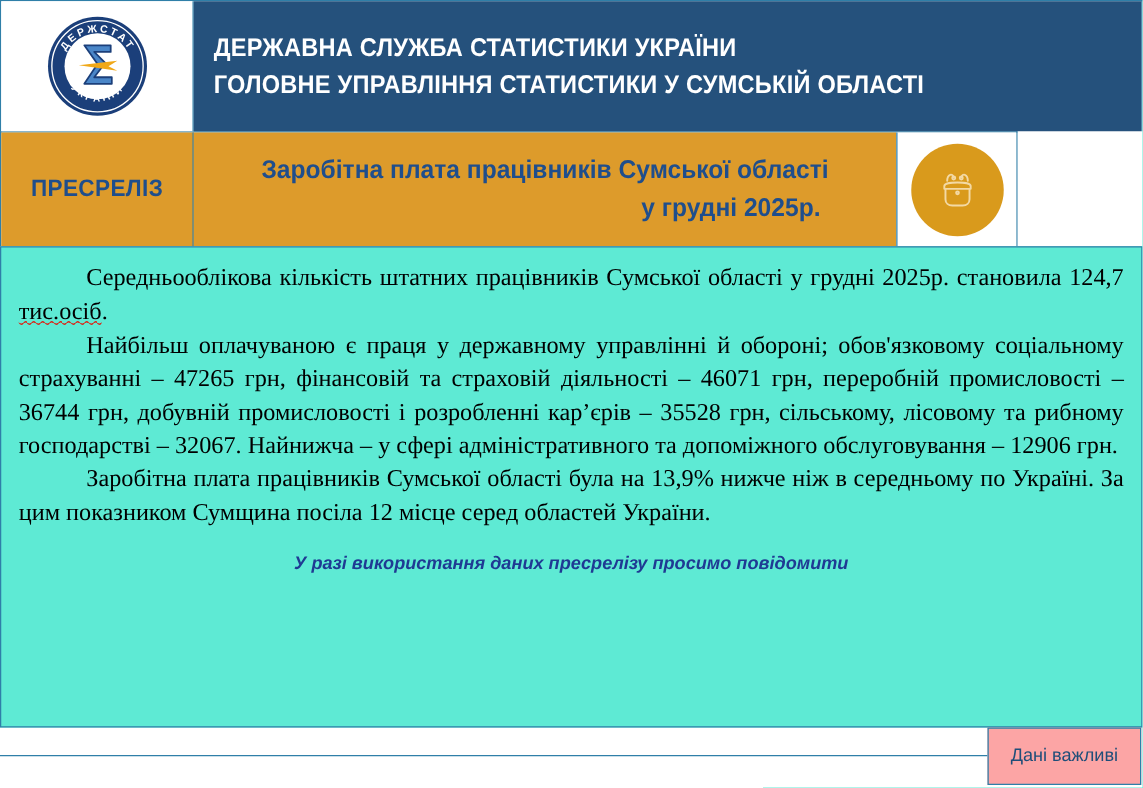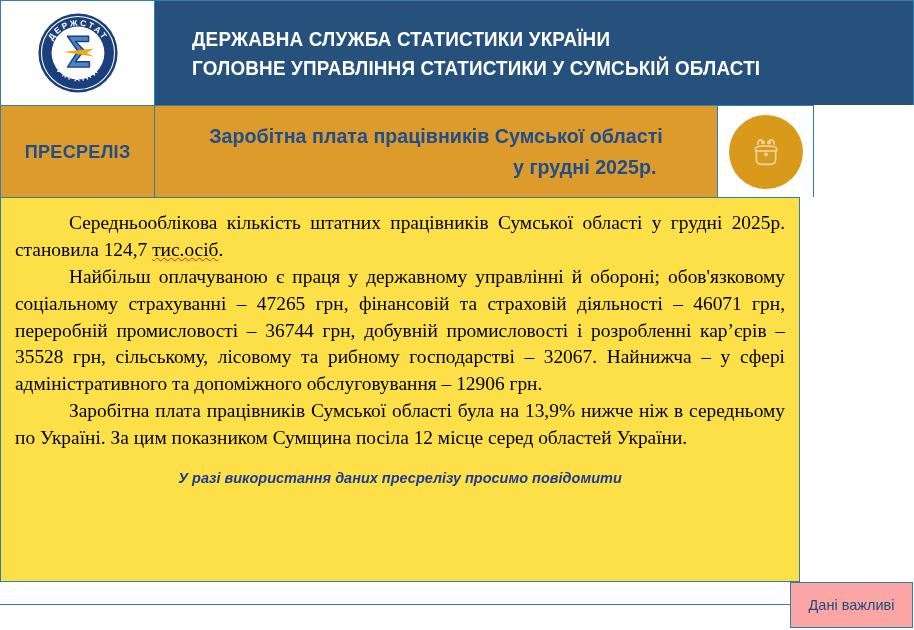--- a/index.html
+++ b/index.html
@@ -43,21 +43,21 @@
     width: 88px;
     height: 88px;
     position: relative;
   }
   .header-title-cell {
     flex: 1 1 auto;
     background: #25517c;
     display: flex;
     flex-direction: column;
     justify-content: center;
-    padding-left: 37px;
+    padding-left: 16px;
     box-sizing: border-box;
   }
   .header-line {
     color: #ffffff;
     font-family: "Liberation Sans", sans-serif;
     font-size: 20.5px;
     font-weight: 700;
     letter-spacing: 0.2px;
     line-height: 1.42;
     transform: scaleX(0.92);
@@ -129,25 +129,25 @@
     height: 74px;
     border-radius: 50%;
     background: #d99a1c;
     display: flex;
     align-items: center;
     justify-content: center;
   }
 
   
   .body-box {
-    width: 800px;
+    width: 914px;
     height: 385px;
     box-sizing: border-box;
     border: 1px solid #2f7fa8;
-    background: #fde047;
+    background: #5eead4;
     padding: 12px 14px 0 14px;
     position: relative;
   }
   .para {
     margin: 0;
     font-family: "Liberation Serif", serif;
     font-size: 19.4px;
     line-height: 1.385;
     color: #000000;
     text-align: justify;

